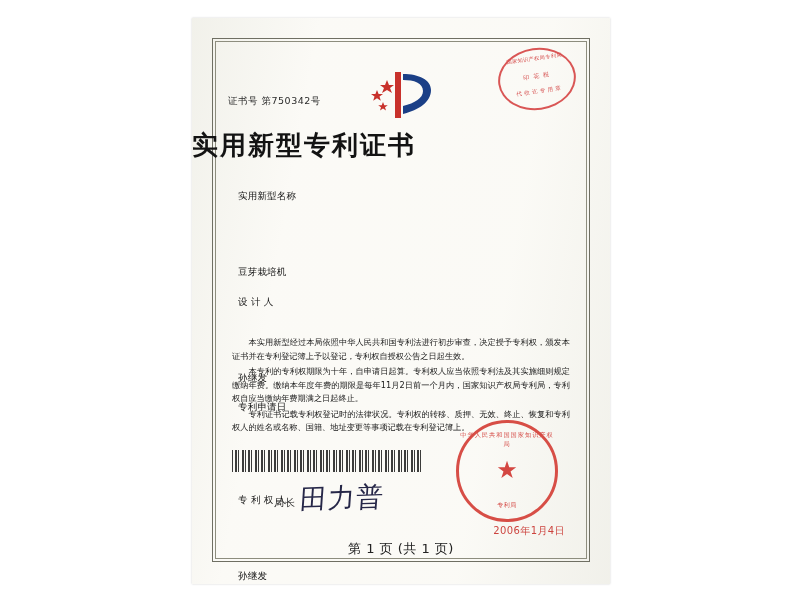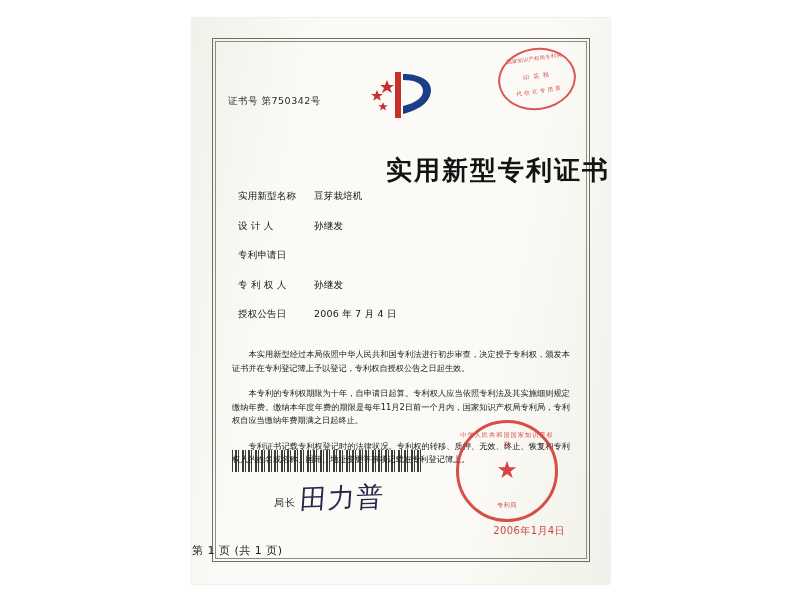--- a/index.html
+++ b/index.html
@@ -103,42 +103,42 @@
     width: 100px;
     height: 56px;
     margin-left: -44px;
   }
 
   .doc-title {
     position: absolute;
     left: 0;
     right: 0;
     top: 110px;
-    text-align: right;
+    text-align: left;
     font-family: "DejaVu Sans", sans-serif;
     font-weight: bold;
     font-size: 26px;
     letter-spacing: 2px;
     color: #131313;
-    margin-top: 25px;
   }
 
   
   .fields {
     position: absolute;
     left: 46px;
     top: 172px;
     right: 46px;
   }
   .field-row {
     display: flex;
     align-items: baseline;
     margin-bottom: 16.5px;
     font-size: 9.5px;
     color: #151515;
+    flex-direction: column;
   }
   .field-label {
     width: 76px;
     flex: 0 0 76px;
     letter-spacing: 0.2px;
     white-space: nowrap;
   }
   .field-value {
     flex: 1 1 auto;
     letter-spacing: 0.2px;
@@ -150,21 +150,21 @@
     position: absolute;
     left: 40px;
     right: 40px;
     top: 318px;
     font-size: 8.2px;
     line-height: 1.65;
     color: #1a1a1a;
     text-align: justify;
   }
   .body-text p {
-    margin: 12px 0 2px 0;
+    margin: 0 0 2px 0;
     text-indent: 2em;
   }
 
   
   .barcode {
     position: absolute;
     left: 40px;
     top: 432px;
     width: 190px;
     height: 22px;
@@ -246,21 +246,22 @@
     opacity: 0.9;
     letter-spacing: 0.4px;
     margin-left: 12px;
   }
 
   .footer-page {
     position: absolute;
     left: 0;
     right: 0;
     bottom: 26px;
-    font-size: 11px;
+    text-align: center;
+    font-size: 13px;
     color: #222;
     letter-spacing: 0.5px;
   }
 </style>
 </head>
 <body>
 
 <div id="page">
 
   <div class="certificate">

